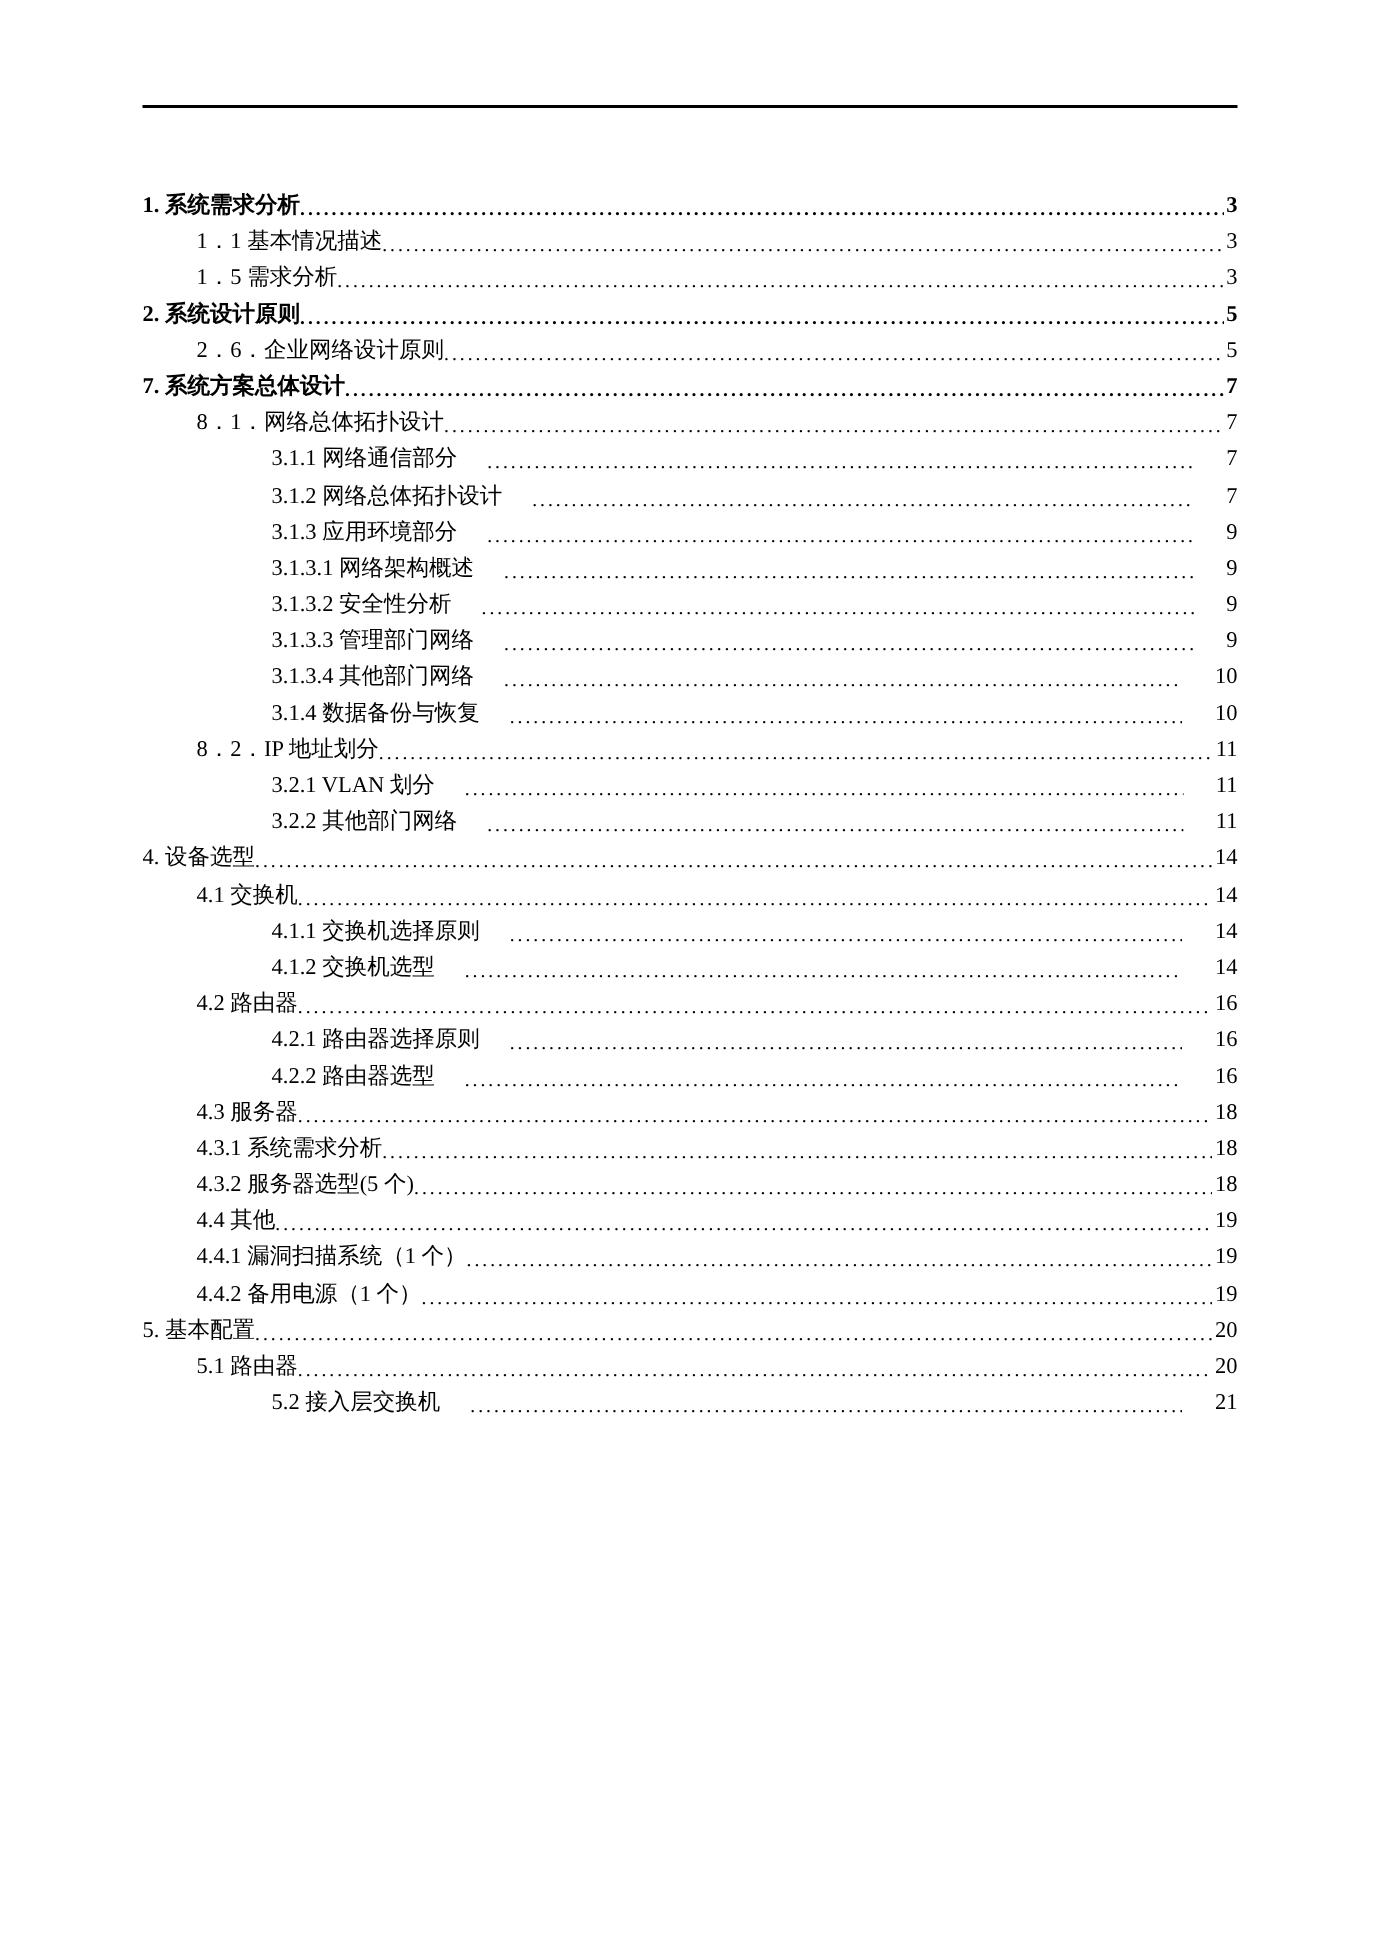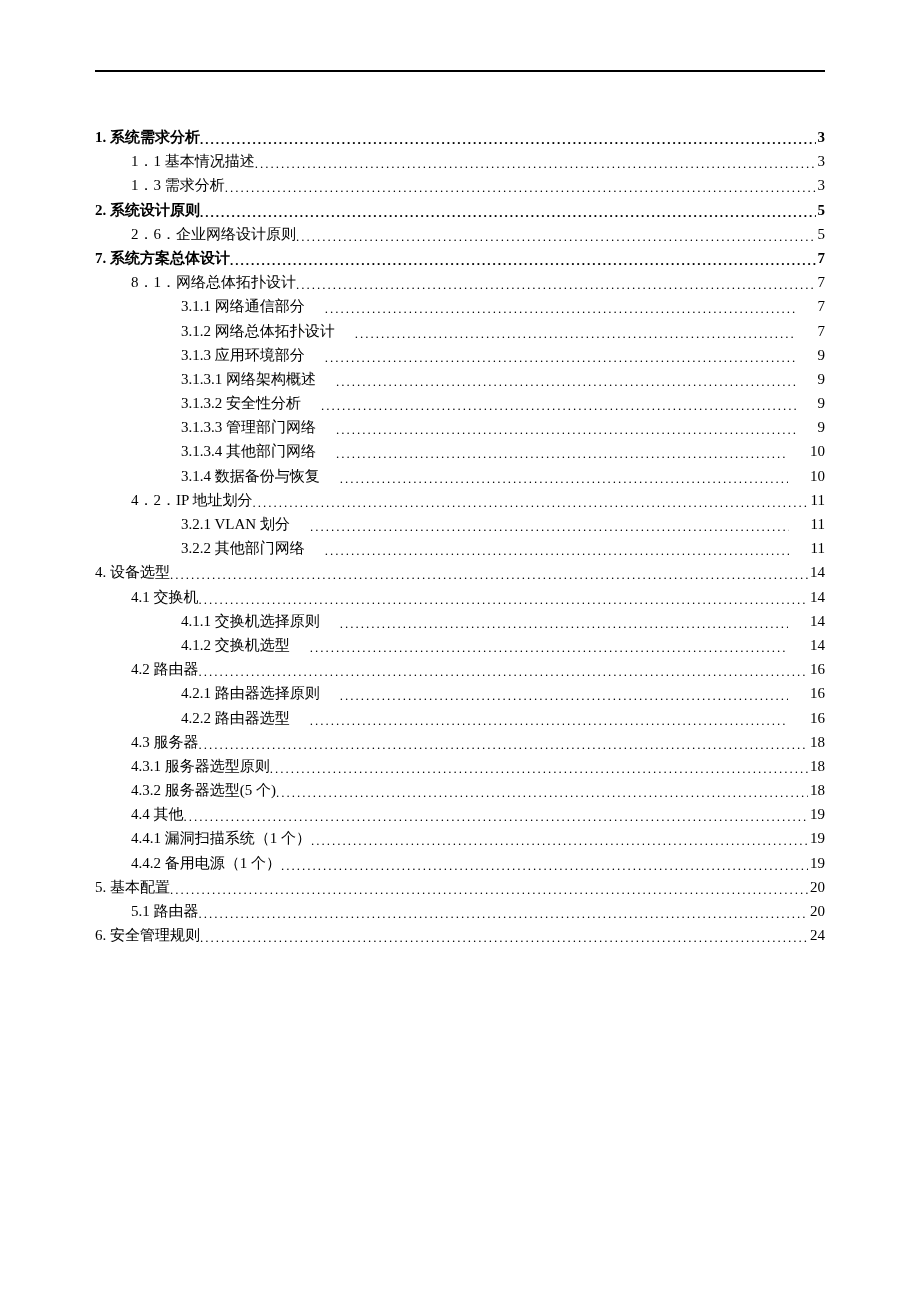--- a/index.html
+++ b/index.html
@@ -15,21 +15,21 @@
       border-top: 2px solid #000;
       margin-bottom: 58px;
     }
     .toc {
       font-size: 15px;
       color: #000;
       line-height: 1.0;
     }
     .toc-row {
       display: flex;
-      align-items: flex-end;
+      align-items: center;
       margin-bottom: 9.2px;
       white-space: nowrap;
     }
     .toc-label {
       flex: 0 0 auto;
     }
     .toc-dots {
       flex: 1 1 auto;
       overflow: hidden;
       letter-spacing: 2px;
@@ -59,21 +59,21 @@
       <span class="toc-label">1.  系统需求分析</span>
       <span class="toc-dots"></span>
       <span class="toc-page">3</span>
     </div>
     <div class="toc-row indent-1">
       <span class="toc-label">1．1 基本情况描述</span>
       <span class="toc-dots"></span>
       <span class="toc-page">3</span>
     </div>
     <div class="toc-row indent-1">
-      <span class="toc-label">1．3 需求分析</span>
+      <span class="toc-label">1．5 需求分析</span>
       <span class="toc-dots"></span>
       <span class="toc-page">3</span>
     </div>
     <div class="toc-row indent-0 bold">
       <span class="toc-label">2.  系统设计原则</span>
       <span class="toc-dots"></span>
       <span class="toc-page">5</span>
     </div>
     <div class="toc-row indent-1">
       <span class="toc-label">2．6．企业网络设计原则</span>
@@ -124,21 +124,21 @@
       <span class="toc-label">3.1.3.4  其他部门网络 </span>
       <span class="toc-dots"></span>
       <span class="toc-page">10</span>
     </div>
     <div class="toc-row indent-2">
       <span class="toc-label">3.1.4  数据备份与恢复 </span>
       <span class="toc-dots"></span>
       <span class="toc-page">10</span>
     </div>
     <div class="toc-row indent-1">
-      <span class="toc-label">4．2．IP 地址划分</span>
+      <span class="toc-label">8．2．IP 地址划分</span>
       <span class="toc-dots"></span>
       <span class="toc-page">11</span>
     </div>
     <div class="toc-row indent-2">
       <span class="toc-label">3.2.1 VLAN 划分 </span>
       <span class="toc-dots"></span>
       <span class="toc-page">11</span>
     </div>
     <div class="toc-row indent-2">
       <span class="toc-label">3.2.2 其他部门网络 </span>
@@ -179,21 +179,21 @@
       <span class="toc-label">4.2.2 路由器选型 </span>
       <span class="toc-dots"></span>
       <span class="toc-page">16</span>
     </div>
     <div class="toc-row indent-1">
       <span class="toc-label">4.3  服务器</span>
       <span class="toc-dots"></span>
       <span class="toc-page">18</span>
     </div>
     <div class="toc-row indent-1">
-      <span class="toc-label">4.3.1 服务器选型原则 </span>
+      <span class="toc-label">4.3.1 系统需求分析 </span>
       <span class="toc-dots"></span>
       <span class="toc-page">18</span>
     </div>
     <div class="toc-row indent-1">
       <span class="toc-label">4.3.2 服务器选型(5 个)</span>
       <span class="toc-dots"></span>
       <span class="toc-page">18</span>
     </div>
     <div class="toc-row indent-1">
       <span class="toc-label">4.4  其他</span>
@@ -213,18 +213,18 @@
     <div class="toc-row indent-0">
       <span class="toc-label">5. 基本配置</span>
       <span class="toc-dots"></span>
       <span class="toc-page">20</span>
     </div>
     <div class="toc-row indent-1">
       <span class="toc-label">5.1 路由器 </span>
       <span class="toc-dots"></span>
       <span class="toc-page">20</span>
     </div>
-    <div class="toc-row indent-0">
-      <span class="toc-label">6. 安全管理规则</span>
-      <span class="toc-dots"></span>
-      <span class="toc-page">24</span>
+    <div class="toc-row indent-2">
+      <span class="toc-label">5.2 接入层交换机</span>
+      <span class="toc-dots"></span>
+      <span class="toc-page">21</span>
     </div>
   </div>
 
 </body></html>

